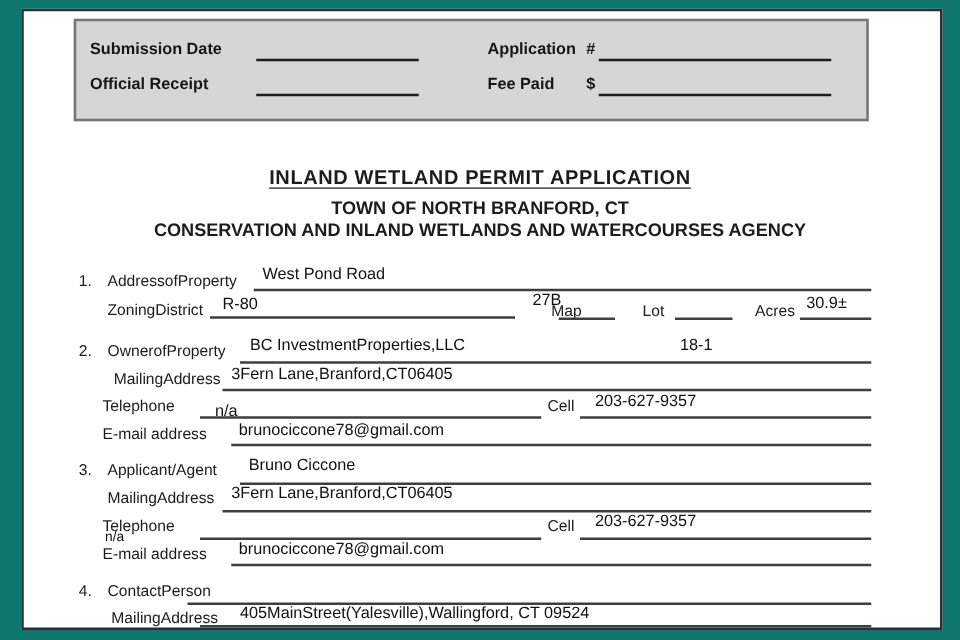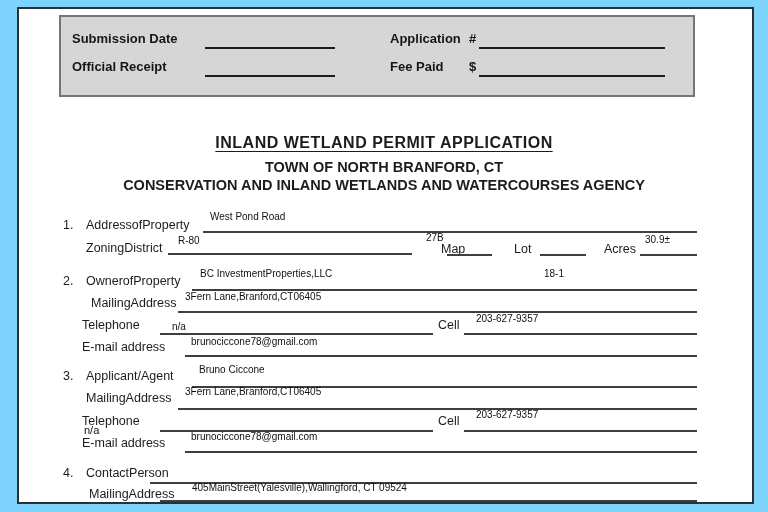--- a/index.html
+++ b/index.html
@@ -1,19 +1,19 @@
 <!DOCTYPE html>
 <html><head>
 <meta charset="utf-8">
 <style>
   html,body { margin:0; padding:0; background:#ffffff; }
   .canvas {
     position:relative; width:768px; height:512px;
     font-family:"Liberation Sans", sans-serif;
-    color:#1c1c1c; background:#7dd3fc; overflow:hidden;
+    color:#1c1c1c; background:#0f766e; overflow:hidden;
   }
   .page-border {
     position:absolute; left:17px; top:7px; width:733px; height:493px;
     border:2px solid #2e2e2e; background:#ffffff;
   }
   .header-box {
     position:absolute; left:59px; top:15px; width:636px; height:82px;
     background:#d6d6d6; border:2px solid #757575; box-sizing:border-box;
   }
   .hlbl { position:absolute; font-size:13px; font-weight:bold; color:#161616; white-space:nowrap; }
@@ -22,21 +22,21 @@
     position:absolute; left:0; width:768px; text-align:center;
     font-size:16px; font-weight:bold; letter-spacing:0.5px;
     text-decoration:underline; text-underline-offset:3px; white-space:nowrap;
   }
   .subtitle {
     position:absolute; left:0; width:768px; text-align:center;
     font-size:14.5px; font-weight:bold; white-space:nowrap;
   }
   .num  { position:absolute; font-size:12.5px; color:#1c1c1c; white-space:nowrap; }
   .lbl  { position:absolute; font-size:12.5px; color:#1c1c1c; white-space:nowrap; }
-  .val  { position:absolute; font-size:10px; color:#101010; white-space:nowrap; }
+  .val  { position:absolute; font-size:13px; color:#101010; white-space:nowrap; }
   .ln   { position:absolute; height:1.5px; background:#3f3f3f; }
   .na-overlap { font-size:11px; }
 </style>
 </head>
 <body>
 
 <div class="canvas">
   <div class="page-border"></div>
 
   <div class="header-box"></div>

